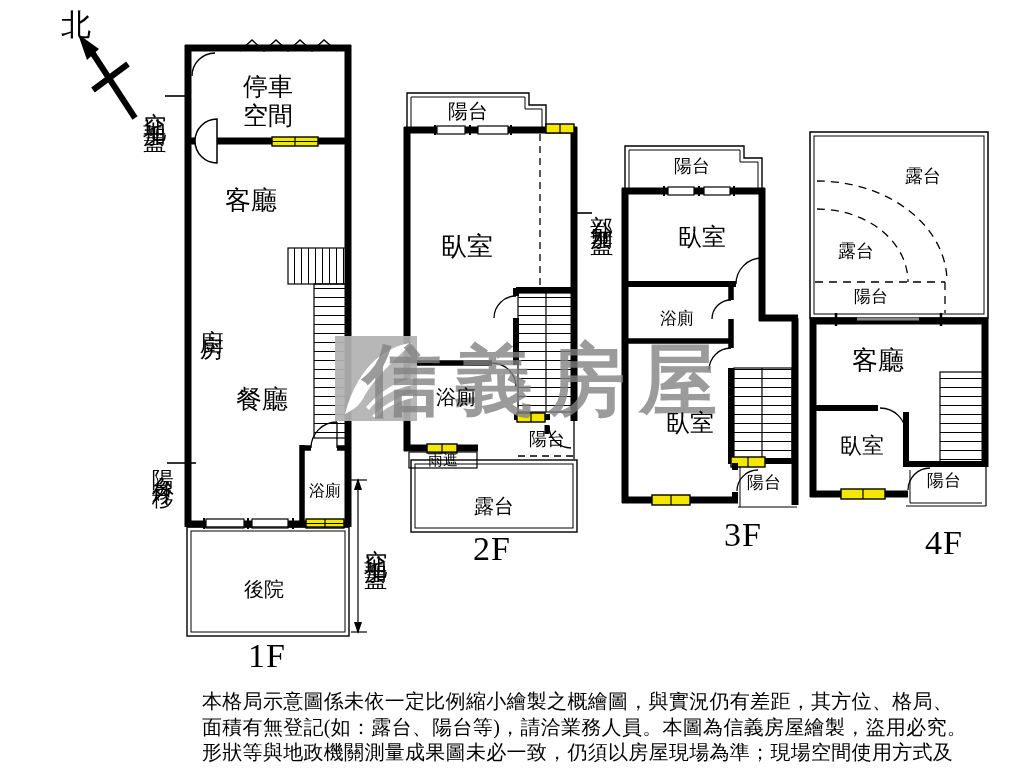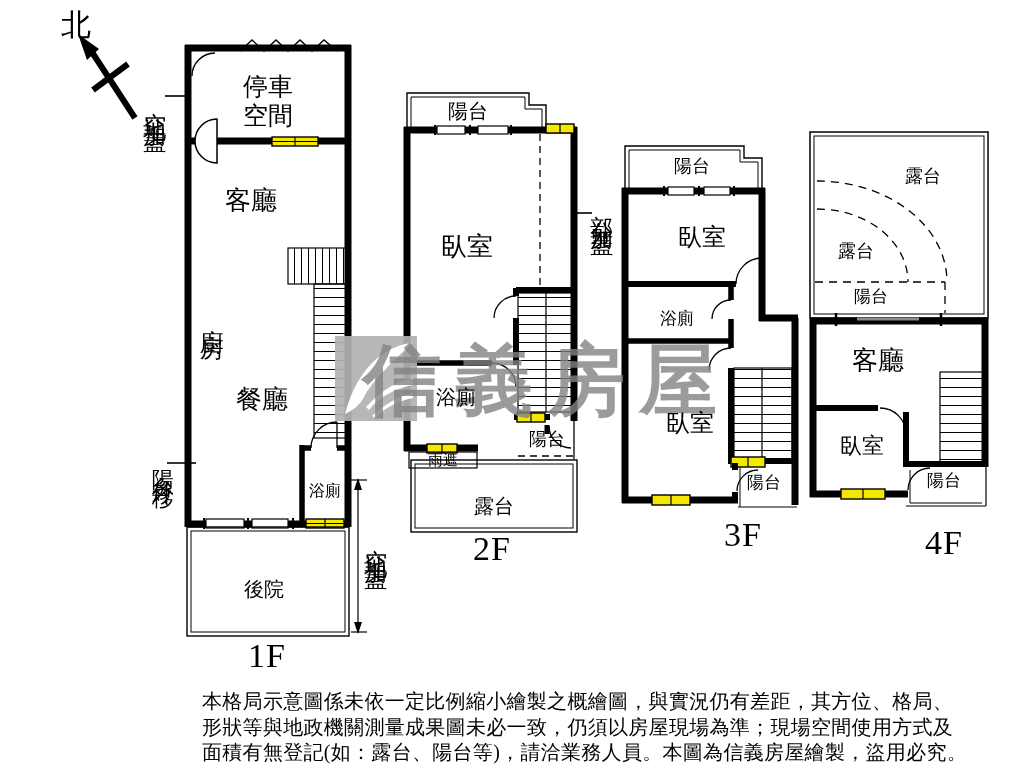--- a/index.html
+++ b/index.html
@@ -300,17 +300,17 @@
     <div class="lbl" style="left:856px;top:251px;font-size:18px;">露台</div>
     <div class="lbl" style="left:871px;top:297px;font-size:17px;">陽台</div>
     <div class="lbl" style="left:878px;top:361px;font-size:26px;">客廳</div>
     <div class="lbl" style="left:862px;top:446px;font-size:22px;">臥室</div>
     <div class="lbl" style="left:944px;top:481px;font-size:17px;">陽台</div>
     <div class="lbl floorLbl" style="left:944px;top:543px;">4F</div>
   </div>
 
   <div id="disclaimer">
     <span>本格局示意圖係未依一定比例縮小繪製之概繪圖，與實況仍有差距，其方位、格局、</span>
+    <span>面積有無登記(如：露台、陽台等)，請洽業務人員。本圖為信義房屋繪製，盜用必究。</span>
     <span>形狀等與地政機關測量成果圖未必一致，仍須以房屋現場為準；現場空間使用方式及</span>
-    <span>面積有無登記(如：露台、陽台等)，請洽業務人員。本圖為信義房屋繪製，盜用必究。</span>
   </div>
 
 </div>
 
 </body></html>

